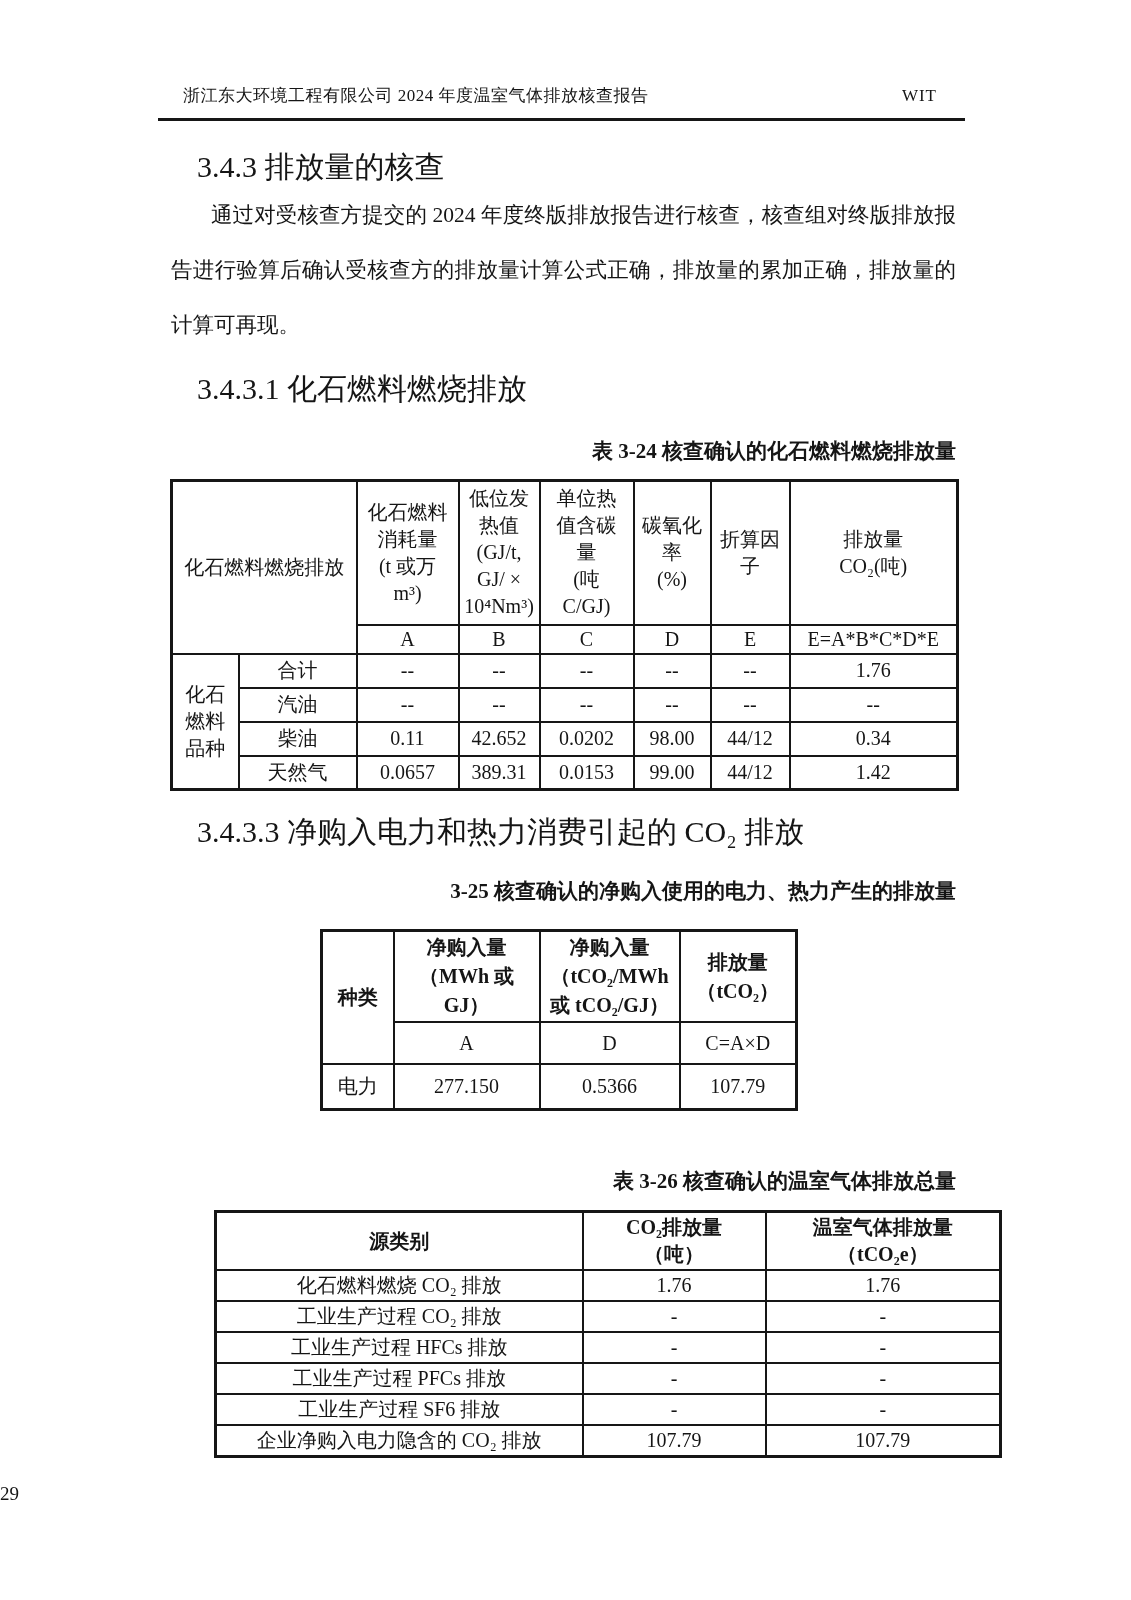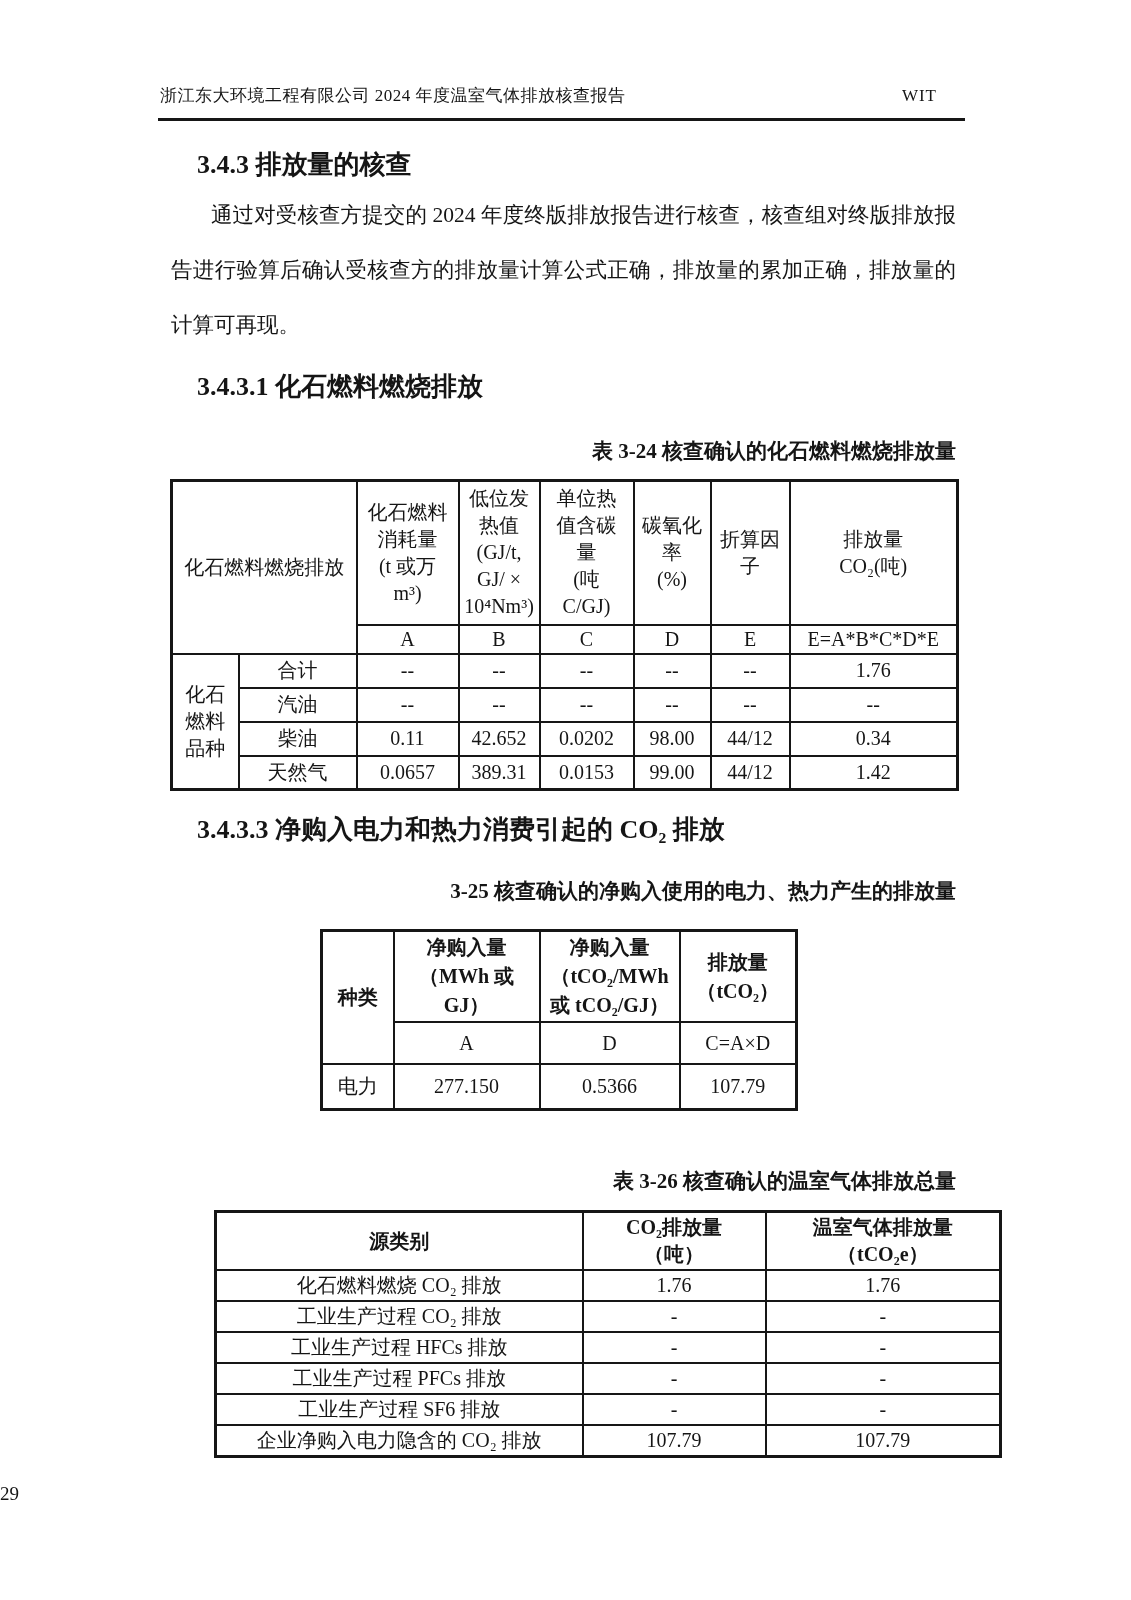--- a/index.html
+++ b/index.html
@@ -9,28 +9,28 @@
     margin:0 auto;
     background:#ffffff;
     color:#151515;
     font-family:"Liberation Serif","DejaVu Serif",serif;
     overflow:hidden;
   }
 
   
   .doc-header { position:absolute; left:158px; top:84px; width:807px; }
   .header-row { display:flex; justify-content:space-between; align-items:baseline; font-size:17px; }
-  .header-title { margin-left:2px; letter-spacing:0.5px;font-family:Liberation Serif, serif; }
+  .header-title { margin-left:25px; letter-spacing:0.5px;font-family:Liberation Serif, serif; }
   .header-brand { margin-right:28px; letter-spacing:1px; }
   .header-rule { margin-top:11px; border-top:3px solid #161616; height:0; }
 
   
   .sec-heading {
     position:absolute; left:197px;
-    font-size:26px; font-weight:bold; white-space:nowrap;
+    font-size:30px; font-weight:normal; white-space:nowrap;
   }
   .body-par {
     position:absolute; left:171px; top:188px; width:785px;
     font-size:21.5px; line-height:55px;
     text-align:justify; text-indent:40px;
   }
   .tbl-title {
     position:absolute; left:170px; width:786px;
     text-align:right; font-size:21px; font-weight:bold; white-space:nowrap;
   }

